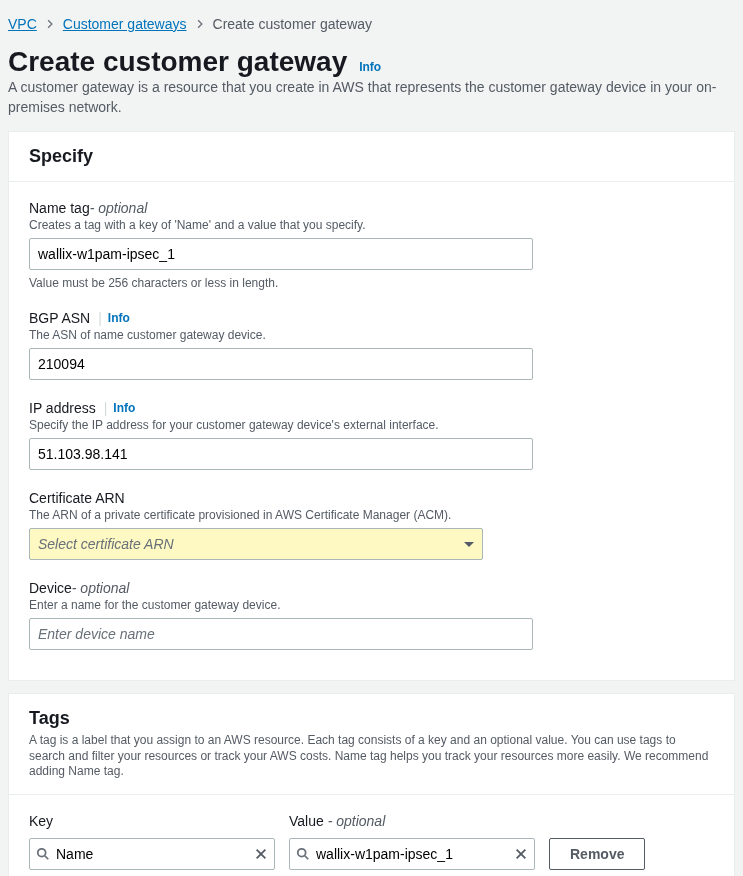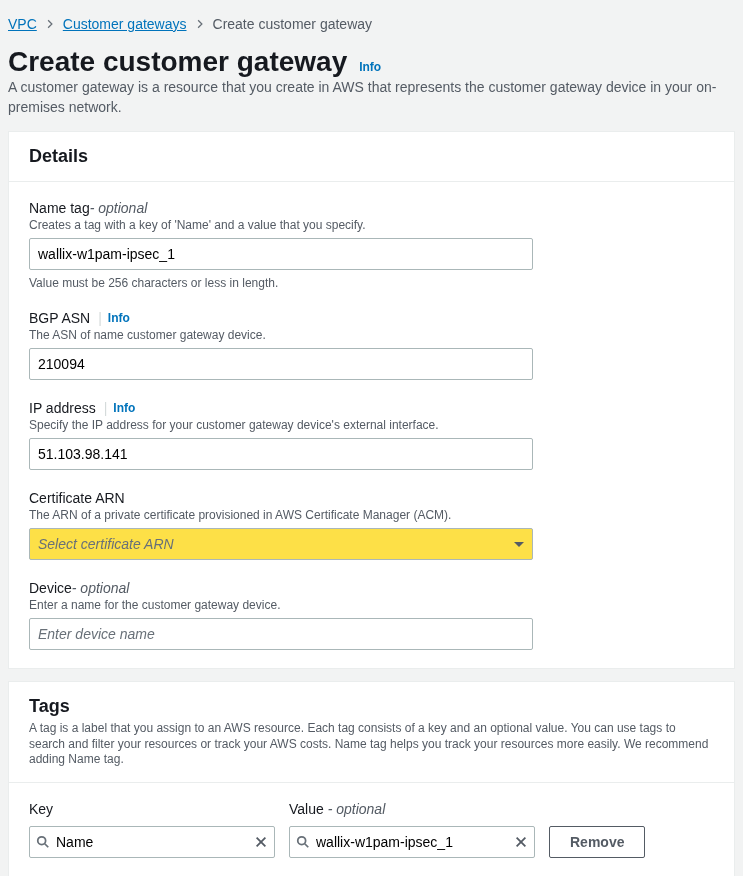--- a/index.html
+++ b/index.html
@@ -70,21 +70,21 @@
       margin-top: 4px;
       line-height: 1.3;
     }
     .panel-body {
       padding: 18px 20px;
     }
     .form-field {
       margin-bottom: 20px;
     }
     .form-field:last-child {
-      margin-bottom: 0;
+      margin-bottom: 12px;
     }
     .field-label {
       font-size: 14px;
       color: #16191f;
       display: inline-flex;
       align-items: center;
     }
     .optional {
       font-style: italic;
       font-weight: normal;
@@ -108,31 +108,31 @@
       border-radius: 2px;
       padding: 4px 8px;
       font-size: 14px;
       font-family: inherit;
     }
     .text-input::placeholder {
       color: #687078;
       font-style: italic;
     }
     .select-wrap {
-      width: 504px;
+      width: 454px;
       height: 32px;
       border: 1px solid #aab7b8;
       border-radius: 2px;
       padding: 4px 8px;
       font-size: 14px;
       display: flex;
       align-items: center;
       justify-content: space-between;
       cursor: pointer;
-      background: #fde047;
+      background: #fef9c3;
     }
     .select-placeholder {
       color: #687078;
       font-style: italic;
     }
     .label-sep {
       color: #d5dbdb;
       margin: 0 6px 0 8px;
     }
     .tags-row {
@@ -213,21 +213,21 @@
 </div>
 
 <div>
   <h1>Create customer gateway</h1>
   <span class="info-link">Info</span>
   <p class="page-desc">A customer gateway is a resource that you create in AWS that represents the customer gateway device in your on-premises network.</p>
 </div>
 
 <div class="panel">
   <div class="panel-header">
-    <h2>Details</h2>
+    <h2>Specify</h2>
   </div>
   <div class="panel-body">
 
     <div class="form-field">
       <div class="field-label">
         <span>Name tag</span>
         <span class="optional"> - optional</span>
       </div>
       <div class="field-desc">Creates a tag with a key of 'Name' and a value that you specify.</div>
       <input type="text" class="text-input" value="wallix-w1pam-ipsec_1" style="">

